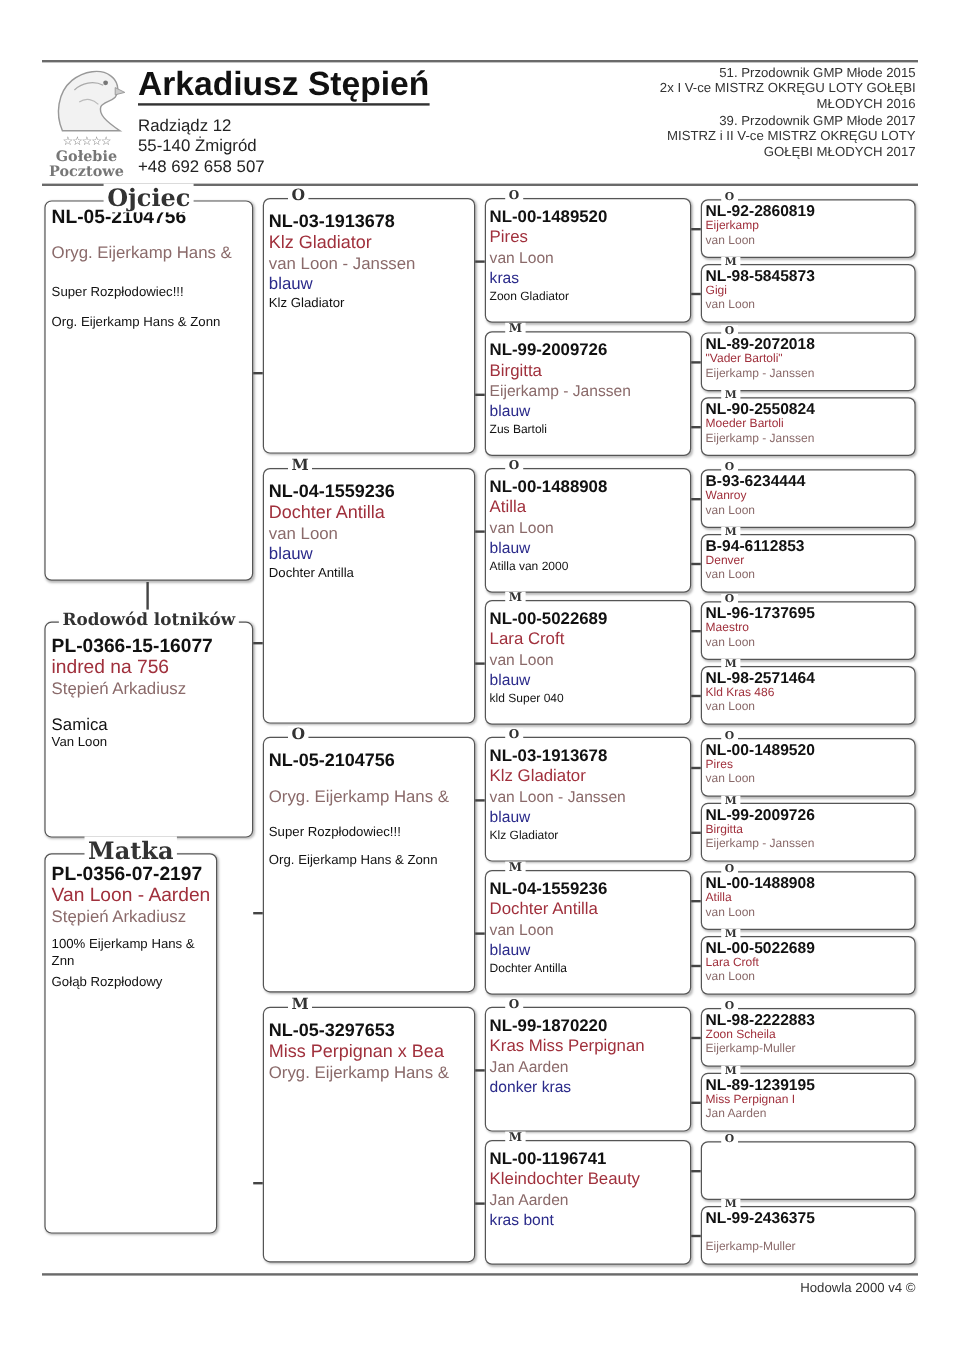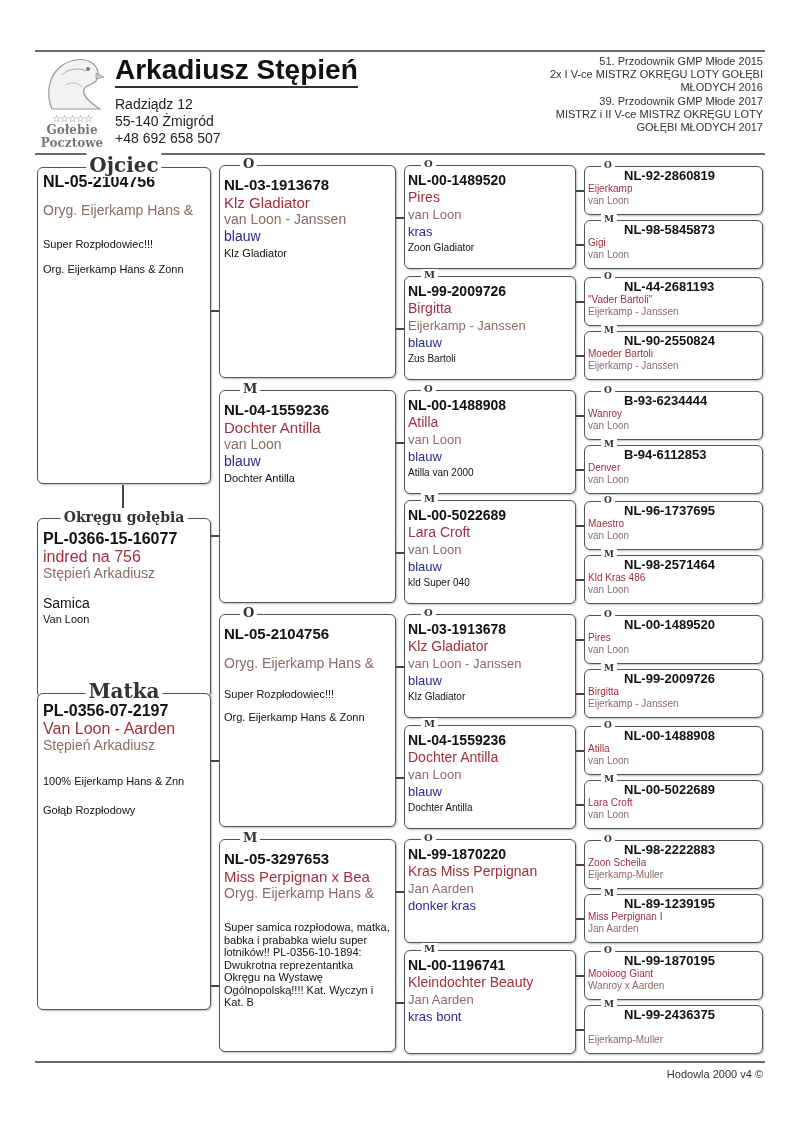--- a/index.html
+++ b/index.html
@@ -51,21 +51,21 @@
   
   .g3 .inner { padding: 4px 3px; }
   .g3 .ring { font-size: 14px; line-height: 17px; }
   .g3 .name { font-size: 14px; line-height: 17px; }
   .g3 .breeder { font-size: 13px; line-height: 17px; }
   .g3 .color { font-size: 13px; line-height: 18px; }
   .g3 .note { font-size: 10px; line-height: 13px; }
 
   
   .g4 .inner { padding: 2px 3px; }
-  .g4 .ring { font-size: 13px; line-height: 14px; margin-left: 36px; }
+  .g4 .ring { font-size: 13px; line-height: 14px; }
   .g4 .name { font-size: 10px; line-height: 12px; }
   .g4 .breeder { font-size: 10px; line-height: 12px; }
 
   .line { position: absolute; background: #444; }
 
   .footer { position: absolute; right: 37px; top: 1068px; font-size: 11px; color: #333; }
 </style>
 </head>
 <body>
 
@@ -109,40 +109,40 @@
     <div class="ring">NL-05-2104756</div>
     <div class="breeder" style="margin-top:11px; font-size:14px;">Oryg. Eijerkamp Hans &amp;</div>
     <div class="note" style="margin-top:18px;">Super Rozpłodowiec!!!</div>
     <div class="note" style="margin-top:11px;">Org. Eijerkamp Hans &amp; Zonn</div>
   </div>
 </div>
 
 <div class="line" style="left:122px; top:485px; width:2px; height:24px;"></div>
 
 <div class="box g1" style="left:37px; top:518px; width:174px; height:180px;">
-  <div class="legend mid">Okręgu gołębia</div>
+  <div class="legend mid">Rodowód lotników</div>
   <div class="inner" style="padding-top:10px;">
     <div class="ring">PL-0366-15-16077</div>
     <div class="name" style="font-size:16px;">indred na 756</div>
     <div class="breeder">Stępień Arkadiusz</div>
     <div class="big-note" style="margin-top:13px;">Samica</div>
     <div class="note">Van Loon</div>
   </div>
 </div>
 
 <div class="line" style="left:122px; top:699px; width:2px; height:24px;"></div>
 
-<div class="box g1" style="left:37px; top:693px; width:174px; height:317px;">
+<div class="box g1" style="left:37px; top:711px; width:144px; height:317px;">
   <div class="legend big">Matka</div>
   <div class="inner" style="padding-top:7px;">
     <div class="ring">PL-0356-07-2197</div>
     <div class="name" style="font-size:16px;">Van Loon - Aarden</div>
     <div class="breeder">Stępień Arkadiusz</div>
-    <div class="note" style="margin-top:20px;">100% Eijerkamp Hans &amp; Znn</div>
-    <div class="note" style="margin-top:15px;">Gołąb Rozpłodowy</div>
+    <div class="note" style="margin-top:8px;">100% Eijerkamp Hans &amp; Znn</div>
+    <div class="note" style="margin-top:4px;">Gołąb Rozpłodowy</div>
   </div>
 </div>
 
 <div class="line" style="left:211px; top:310px; width:8px; height:1.5px;"></div>
 <div class="box g2" style="left:219px; top:165px; width:177px; height:213px;">
   <div class="legend sm">O</div>
   <div class="inner" style="padding-top:10px;">
     <div class="ring">NL-03-1913678</div>
     <div class="name">Klz Gladiator</div>
     <div class="breeder">van Loon - Janssen</div>
@@ -174,21 +174,20 @@
   </div>
 </div>
 
 <div class="line" style="left:211px; top:985px; width:8px; height:1.5px;"></div>
 <div class="box g2" style="left:219px; top:839px; width:177px; height:213px;">
   <div class="legend sm">M</div>
   <div class="inner" style="padding-top:10px;">
     <div class="ring">NL-05-3297653</div>
     <div class="name">Miss Perpignan x Bea</div>
     <div class="breeder">Oryg. Eijerkamp Hans &amp;</div>
-    <div class="note" style="margin-top:19px; line-height:12.5px;">Super samica rozpłodowa, matka, babka i prababka wielu super lotników!! PL-0356-10-1894: Dwukrotna reprezentantka Okręgu na Wystawę Ogólnopolską!!!! Kat. Wyczyn i Kat. B</div>
   </div>
 </div>
 
 <div id="gen3-container">
     <div class="line" style="left: 396px; top: 217px; width: 8px; height: 1.5px;"></div>
     <div class="box g3" style="left: 404px; top: 165px; width: 172px; height: 104px;">
       <div class="legend xs">O</div>
       <div class="inner" style="padding-top: 6px;">
         <div class="ring">NL-00-1489520</div>
         <div class="name">Pires</div>
@@ -291,21 +290,21 @@
       <div class="inner">
         <div class="ring">NL-98-5845873</div>
         <div class="name">Gigi</div>
         <div class="breeder">van Loon</div>
       </div>
     </div>
     <div class="line" style="left: 576px; top: 301px; width: 8px; height: 1.5px;"></div>
     <div class="box g4" style="left: 584px; top: 277px; width: 179px; height: 49px;">
       <div class="legend xxs">O</div>
       <div class="inner">
-        <div class="ring">NL-44-2681193</div>
+        <div class="ring">NL-89-2072018</div>
         <div class="name">"Vader Bartoli"</div>
         <div class="breeder">Eijerkamp - Janssen</div>
       </div>
     </div>
     <div class="line" style="left: 576px; top: 355px; width: 8px; height: 1.5px;"></div>
     <div class="box g4" style="left: 584px; top: 331px; width: 179px; height: 49px;">
       <div class="legend xxs">M</div>
       <div class="inner">
         <div class="ring">NL-90-2550824</div>
         <div class="name">Moeder Bartoli</div>
@@ -398,25 +397,20 @@
       <div class="legend xxs">M</div>
       <div class="inner">
         <div class="ring">NL-89-1239195</div>
         <div class="name">Miss Perpignan I</div>
         <div class="breeder">Jan Aarden</div>
       </div>
     </div>
     <div class="line" style="left: 576px; top: 975px; width: 8px; height: 1.5px;"></div>
     <div class="box g4" style="left: 584px; top: 951px; width: 179px; height: 49px;">
       <div class="legend xxs">O</div>
-      <div class="inner">
-        <div class="ring">NL-99-1870195</div>
-        <div class="name">Mooioog Giant</div>
-        <div class="breeder">Wanroy x Aarden</div>
-      </div>
     </div>
     <div class="line" style="left: 576px; top: 1029px; width: 8px; height: 1.5px;"></div>
     <div class="box g4" style="left: 584px; top: 1005px; width: 179px; height: 49px;">
       <div class="legend xxs">M</div>
       <div class="inner">
         <div class="ring">NL-99-2436375</div>
         <div class="name" style="min-height: 12px;"></div>
         <div class="breeder">Eijerkamp-Muller</div>
       </div>
     </div>

